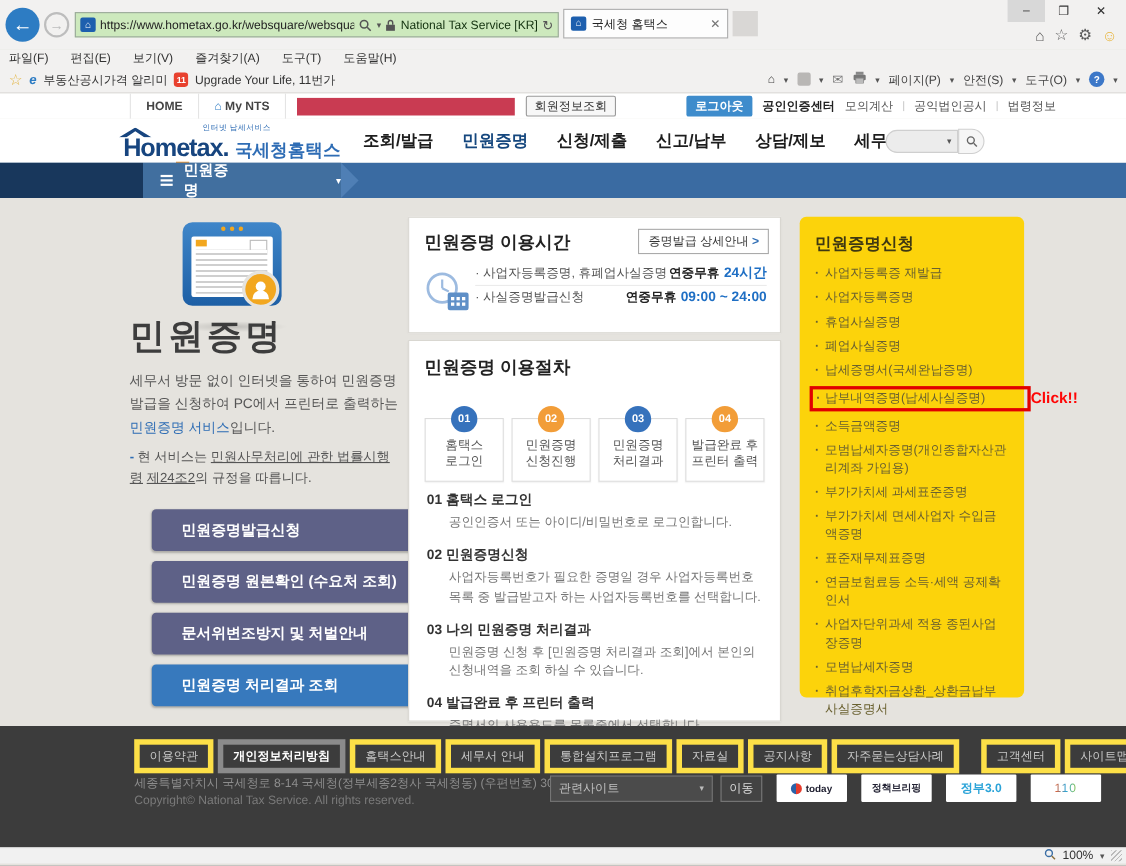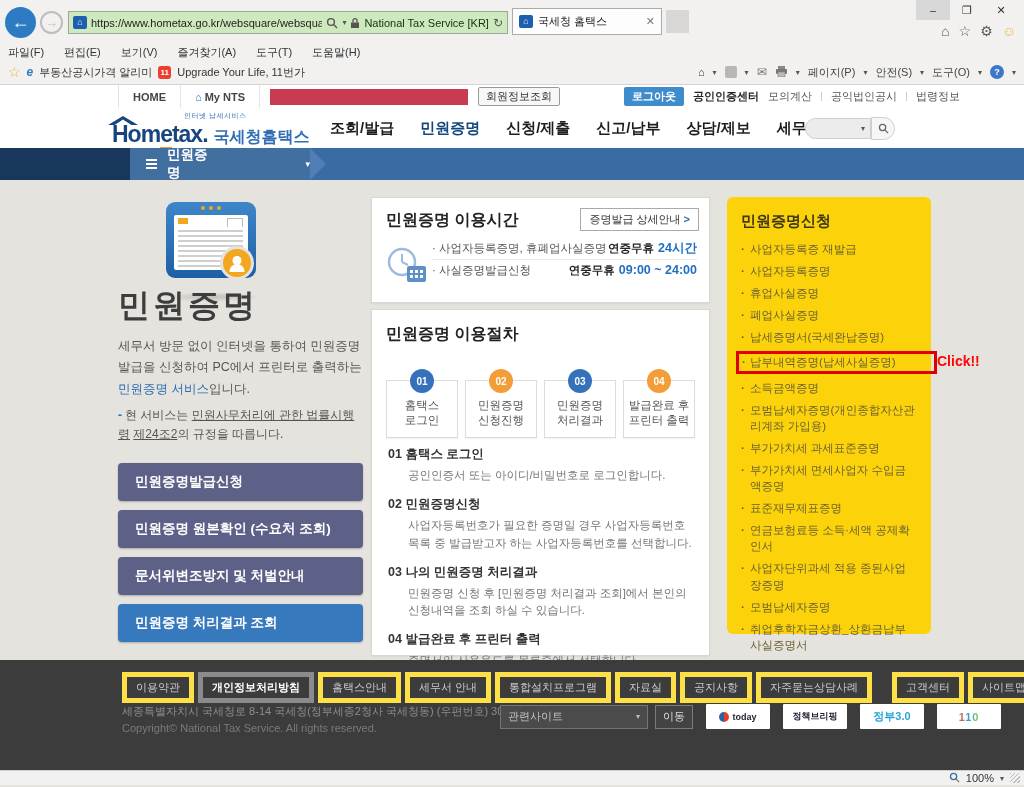--- a/index.html
+++ b/index.html
@@ -90,21 +90,21 @@
   .p-body { position:absolute; left:50%; bottom:5px; transform:translateX(-50%); width:15px; height:8px; border-radius:8px 8px 0 0; background:#fff; }
   .icon-shadow { position:absolute; left:10px; bottom:-8px; width:100px; height:10px; background:radial-gradient(ellipse at center, rgba(0,0,0,.16), transparent 70%); }
 
   .side-title { position:absolute; left:118px; top:104px; font-size:32px; font-weight:bold; color:#3d3d3d; letter-spacing:3px; }
   .side-desc { position:absolute; left:118px; top:156px; width:248px; font-size:12.5px; color:#555; line-height:1.7; }
   .desc-link { color:#2e6db4; }
   .side-note { position:absolute; left:118px; top:226px; width:248px; font-size:12px; color:#555; line-height:1.55; }
   .note-dash { color:#2e6db4; font-weight:bold; margin-right:3px;}
   .note-u { text-decoration:underline; }
   .side-btns { position:absolute; left:118px; top:283px; width:245px; }
-  .sbtn { width:245px; height:38px; margin-bottom:9px; border-radius:4px; background:#5e6187; color:#fff; font-size:13.5px; font-weight:bold; display:flex; align-items:center; padding-left:17px; box-shadow:0 1px 2px rgba(0,0,0,.25); }
+  .sbtn { width:245px; height:38px; margin-bottom:9px; border-radius:4px; background:#5e6187; color:#fff; font-size:13.5px; font-weight:bold; display:flex; align-items:center; padding-left:27px; box-shadow:0 1px 2px rgba(0,0,0,.25);margin-left:20px; }
   .sbtn-blue { background:#3779bd; }
 
   .panel { background:#fff; border:1px solid #d9d7d1; box-shadow:0 1px 2px rgba(0,0,0,.06); }
   .panel-time { position:absolute; left:371px; top:17px; width:339px; height:106px; }
   .pt-title { position:absolute; left:14px; top:12px; font-size:16px; font-weight:bold; color:#222; }
   .pt-btn { position:absolute; right:10px; top:10px; font-size:11px; color:#333; border:1px solid #aaa; background:#fff; padding:3px 8px; }
   .pt-btn b { color:#2e6db4; }
   .clockcal { position:absolute; left:13px; top:46px; }
   .pt-rows { position:absolute; left:60px; right:12px; top:39px; }
   .pt-row { height:22px; display:flex; align-items:center; font-size:11.5px; border-top:1px solid #ebebeb; }
@@ -142,21 +142,21 @@
   .fgap { margin-left:16px; }
   .faddr { position:absolute; left:122px; top:44px; font-size:11px; color:#8d8d8d; }
   .fcopy { position:absolute; left:122px; top:62px; font-size:11px; color:#7a7a7a; }
   .fright { position:absolute; left:500px; top:44px; display:flex; gap:7px; align-items:center; }
   .fselect { width:148px; height:24px; background:#4b4b4b; border:1px solid #757575; color:#c3c3c3; font-size:11px; display:flex; align-items:center; padding:0 7px; }
   .fselect .carr { margin-left:auto; color:#bbb; }
   .fgo { width:38px; height:24px; background:#434343; border:1px solid #7a7a7a; color:#ddd; font-size:11px; display:flex; align-items:center; justify-content:center; }
   .fbanner { width:64px; height:25px; background:#fff; border-radius:1px; display:flex; align-items:center; justify-content:center; gap:3px; font-size:9px; font-weight:bold; color:#223; margin-left:6px;}
   .bdot { width:10px; height:10px; border-radius:50%; background:conic-gradient(#e53b2c 0 50%, #2a62a8 50% 100%); }
   .b3 { color:#2aa3d8; font-size:11px; }
-  .b4 { font-size:11px; letter-spacing:1px; background:linear-gradient(90deg,#f05a28,#2aa3d8,#8dc63f); -webkit-background-clip:text; background-clip:text; color:transparent; font-weight:bold;}
+  .b4 { font-size:11px; letter-spacing:1px; background:linear-gradient(90deg,#f05a28,#2aa3d8,#8dc63f); -webkit-background-clip:text; background-clip:text; color:transparent; font-weight:normal;}
 
   
   .statusbar { position:absolute; left:0; top:770px; width:1024px; height:15px; background:#f1f1f1; border-top:1px solid #cfcfcf; display:flex; align-items:center; justify-content:flex-end; gap:6px; padding-right:4px; font-size:11px; color:#333; }
   .grip { width:10px; height:10px; background:repeating-linear-gradient(135deg,#bbb 0 1px,transparent 1px 3px); }
 </style>
 </head>
 <body>
 
 <div id="stage">
 

